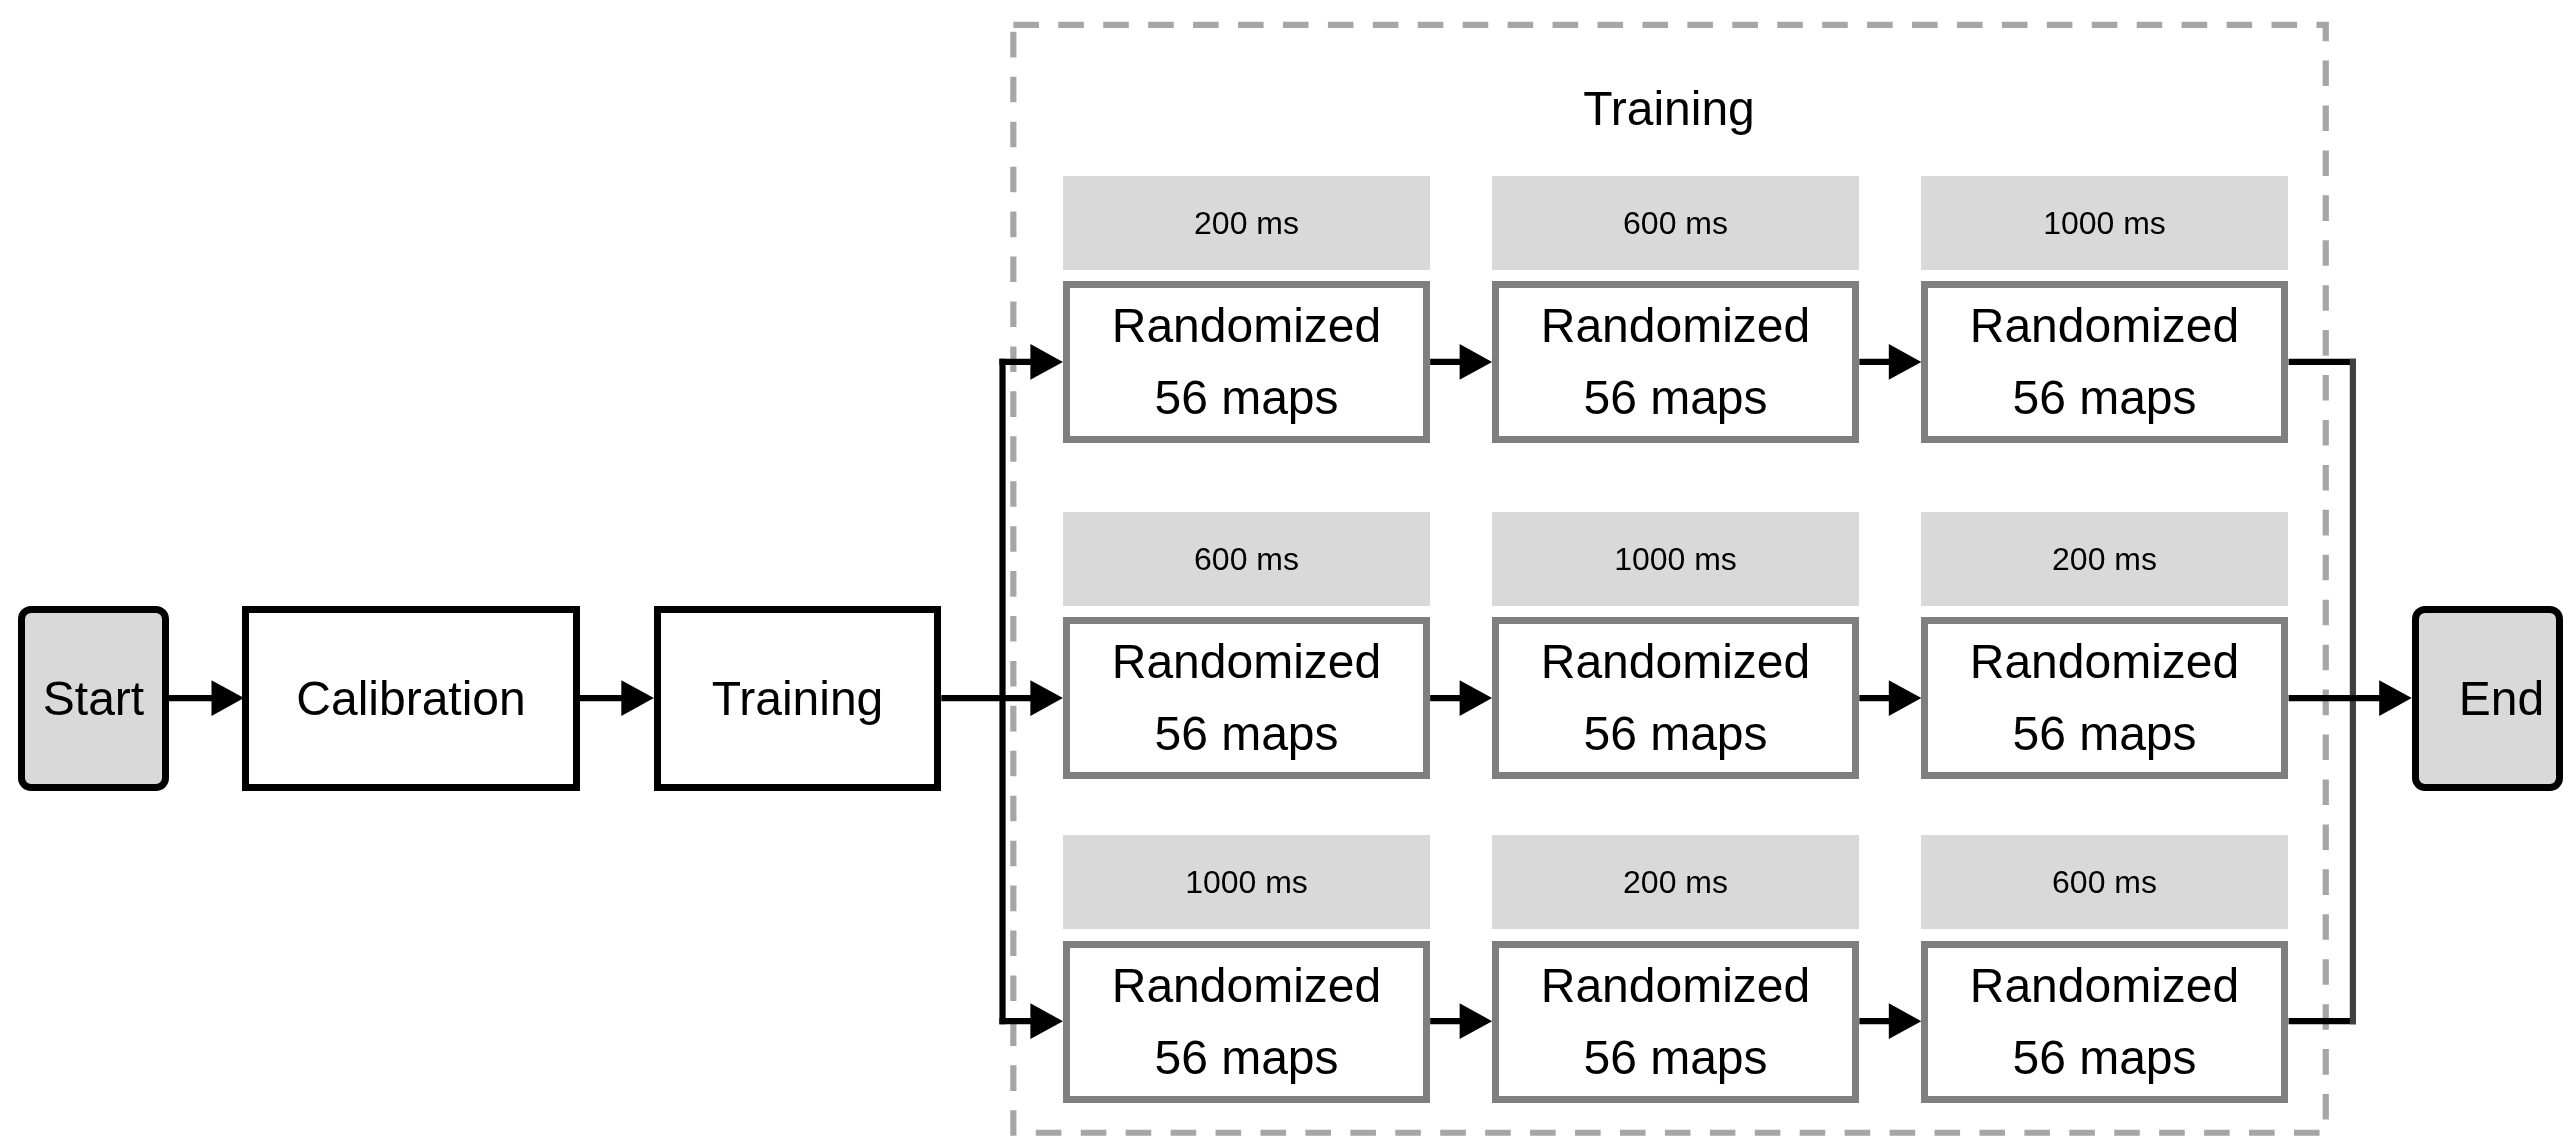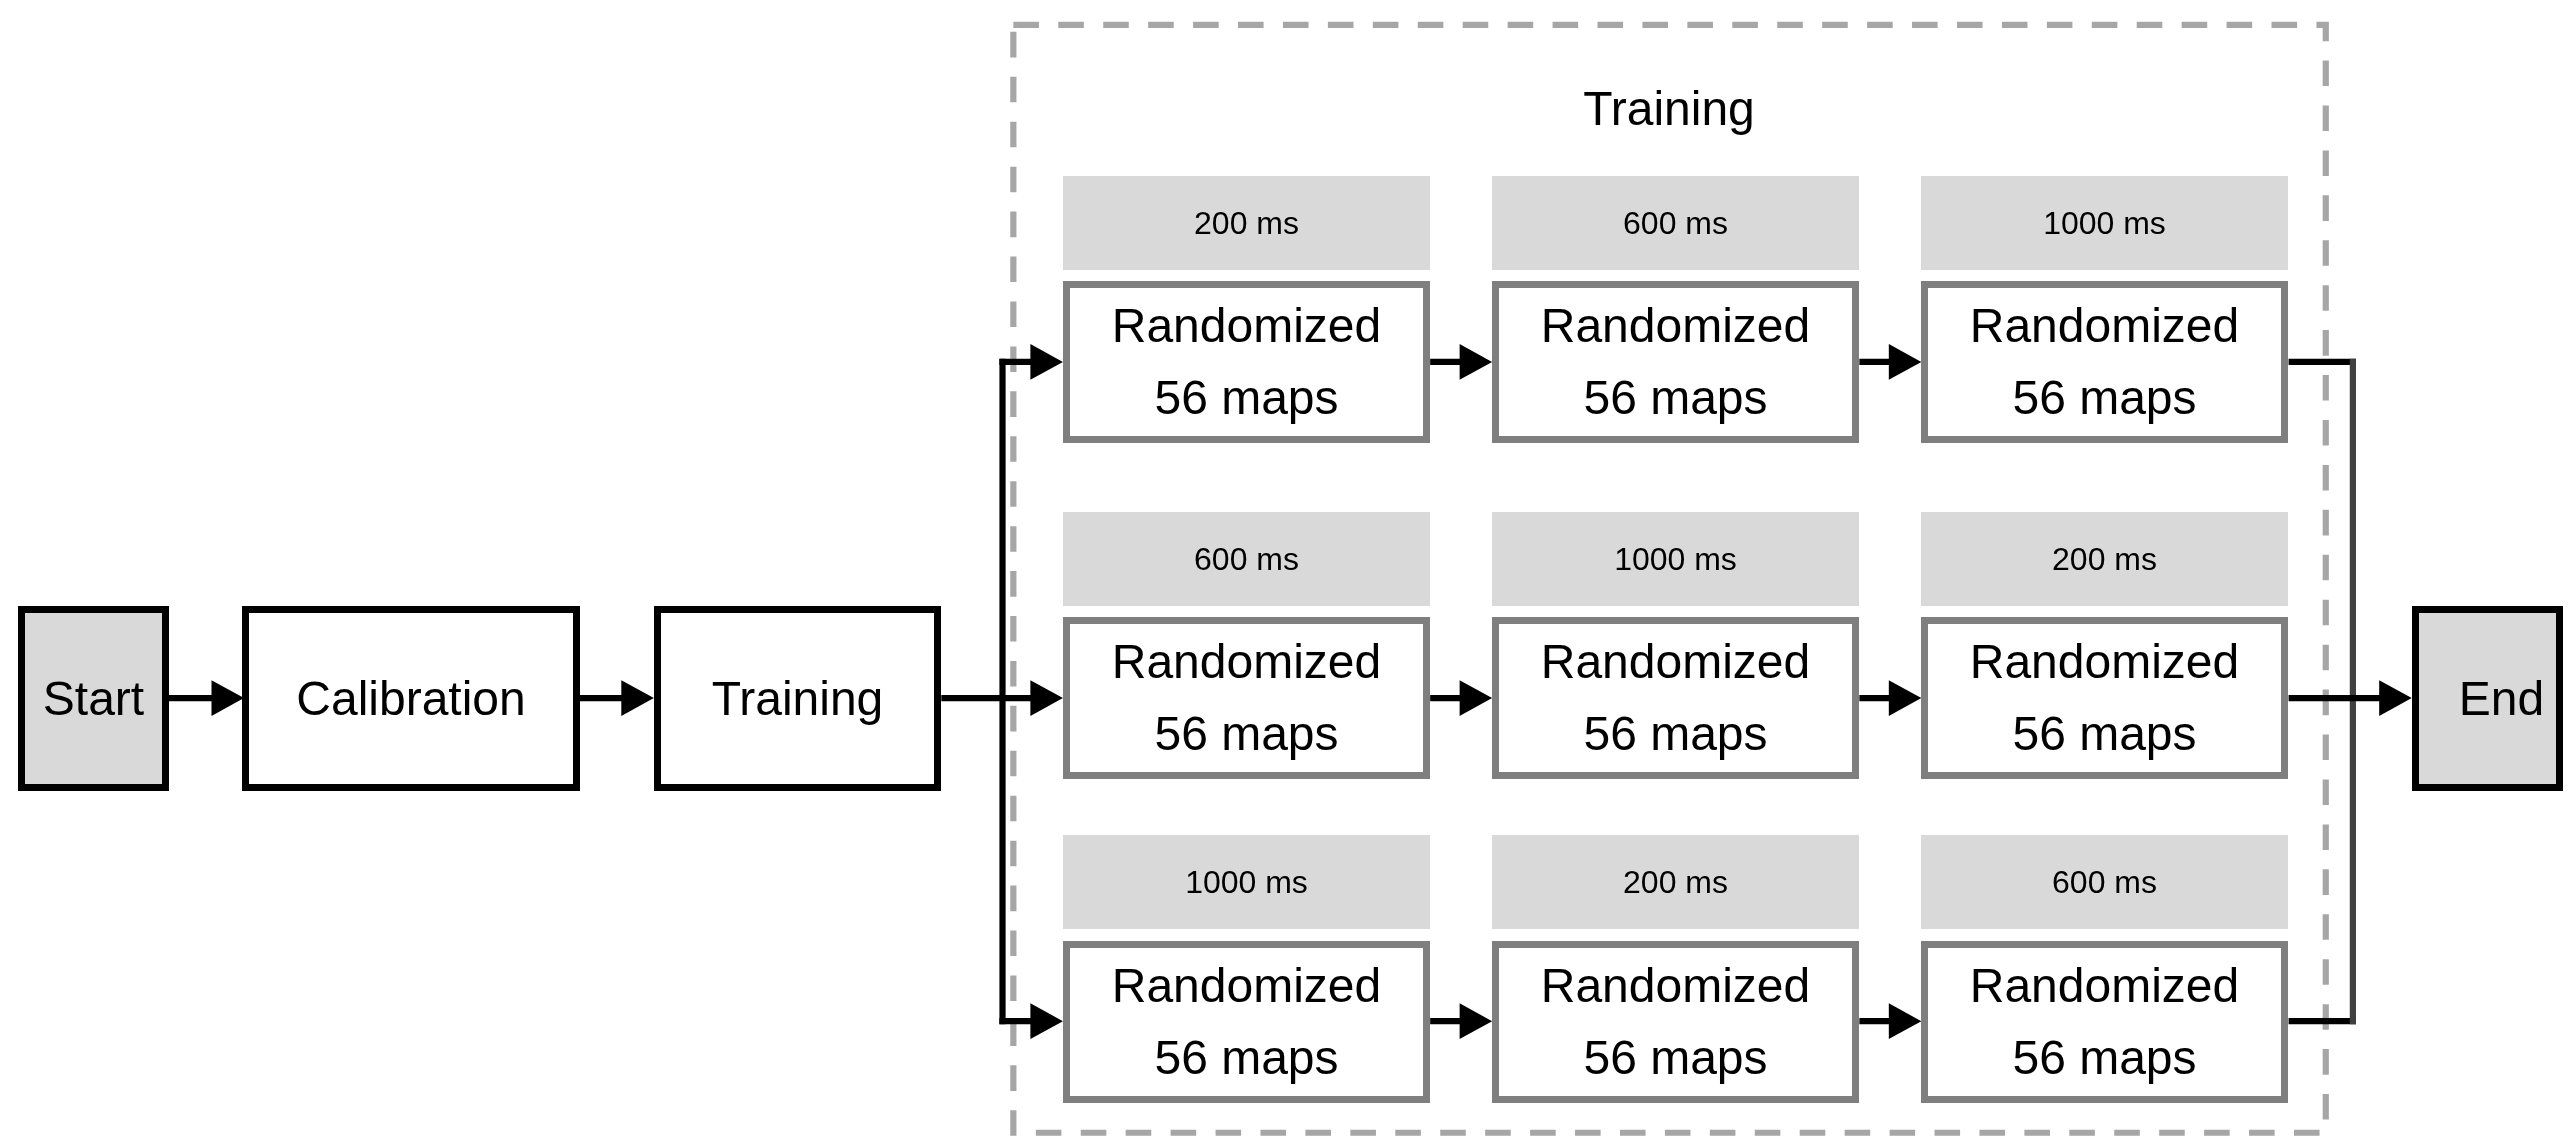--- a/index.html
+++ b/index.html
@@ -24,21 +24,21 @@
   .abs{position:absolute;box-sizing:border-box;}
   svg.wires{position:absolute;left:0;top:0;width:2576px;height:1146px;}
 
   .node{
     display:flex;align-items:center;justify-content:center;
     border:7.7px solid var(--line);
     background:#ffffff;
     font-size:48px;line-height:1.2;
     white-space:nowrap;
   }
-  .node.gray{background:var(--node-fill-gray);}
+  .node.gray{background:var(--node-fill-gray);border-radius:13px;}
 
   .sel-title{
     text-align:center;
     font-size:48px;line-height:57px;
   }
 
   .dur-header{
     display:flex;align-items:center;justify-content:center;
     background:var(--header-fill);
     font-size:32px;

